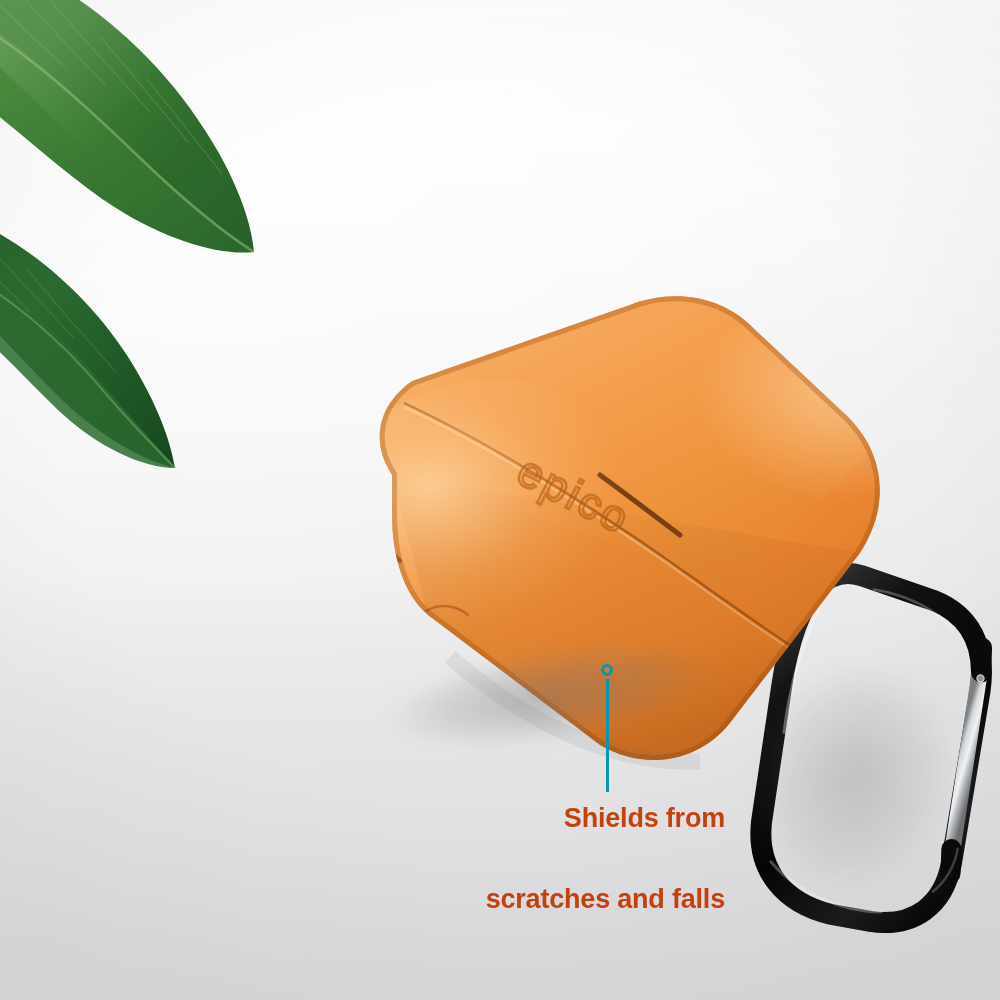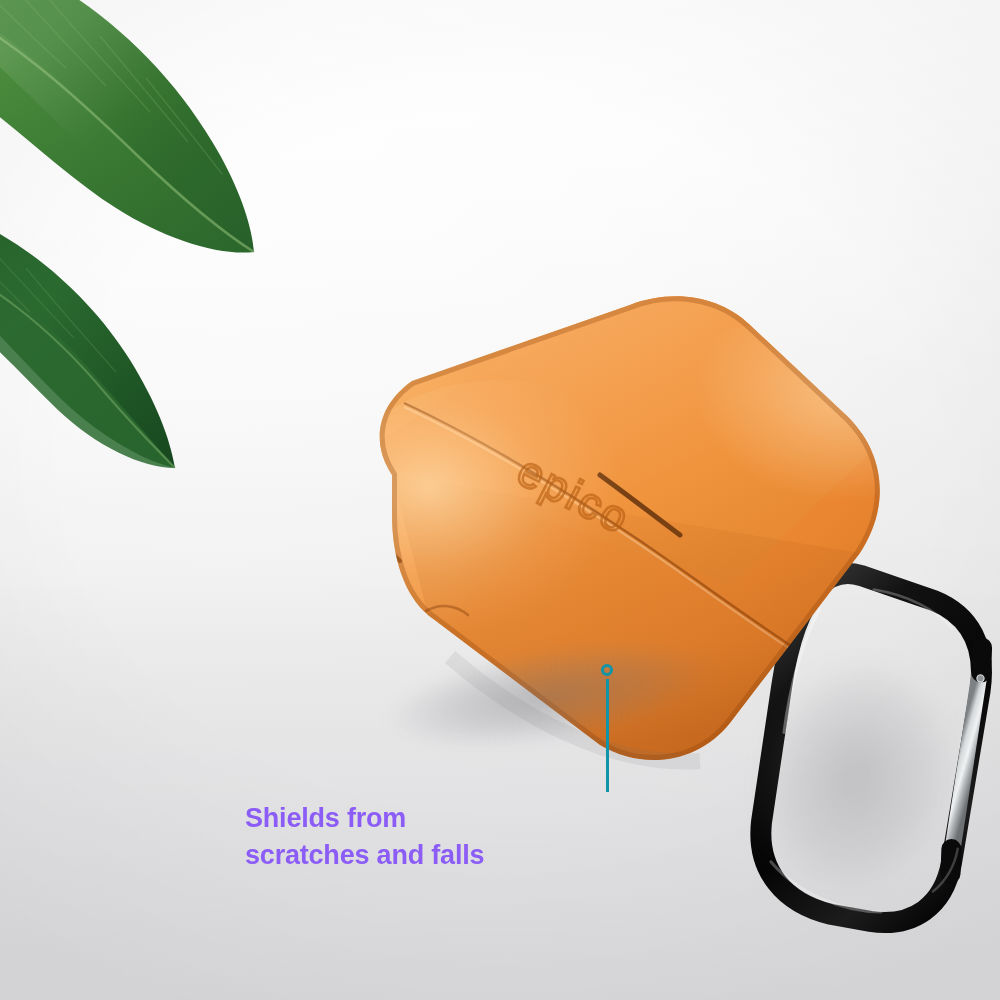--- a/index.html
+++ b/index.html
@@ -55,29 +55,29 @@
     z-index: 40;
   }
   .headline .l2 { display: block; }
 
   
   .caption {
     position: absolute;
     left: 245px;
     width: 480px;
     top: 800px;
-    text-align: left;
-    color: #8b5cf6;
+    text-align: right;
+    color: #c2410c;
     font-weight: bold;
     font-size: 27px;
     line-height: 37px;
     letter-spacing: -0.2px;
     z-index: 40;
   }
-  .caption .c2 { display: block; }
+  .caption .c2 { display: block; margin-top: 44px; }
 
   
   .callout-line {
     position: absolute;
     left: 606px;
     top: 679px;
     width: 3px;
     height: 113px;
     background: #0f94a8;
     z-index: 38;

